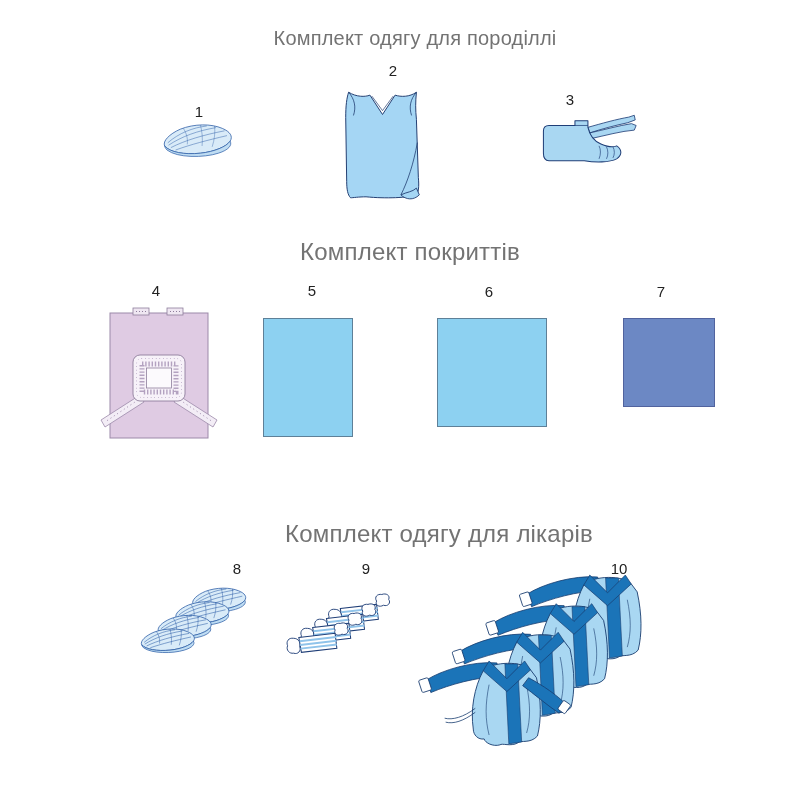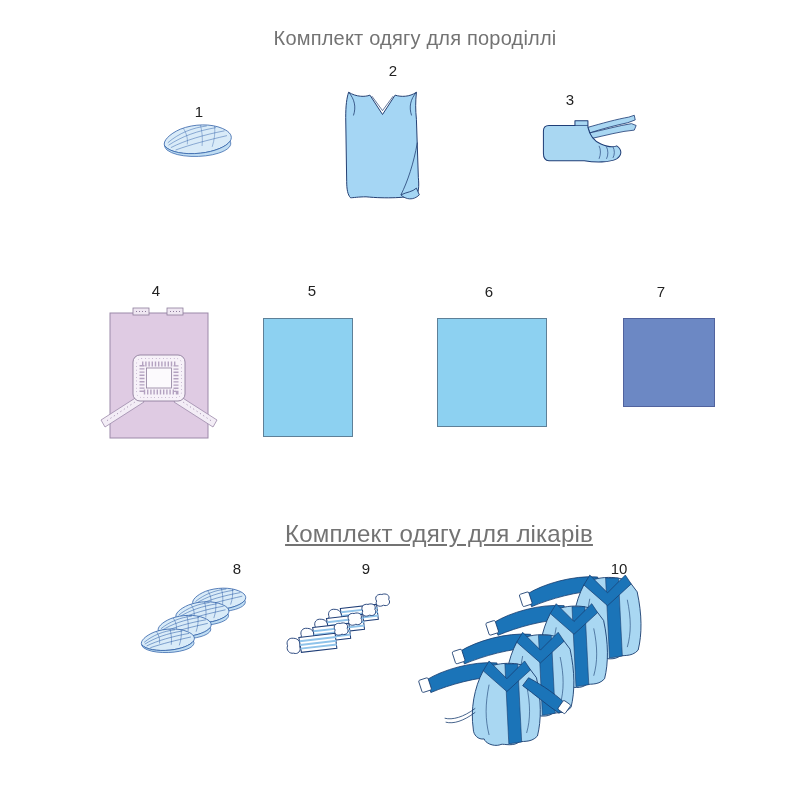--- a/index.html
+++ b/index.html
@@ -22,21 +22,22 @@
     color:#222;
   }
   svg{display:block;}
 </style>
 </head>
 <body>
 
 <div class="canvas">
 
   <div class="abs section-title title-sm" style="left:415px;top:27px;">Комплект одягу для породіллі</div>
-  <div class="abs section-title title-lg" style="left:439px;top:520px;text-decoration:underline;">Комплект одягу для лікарів</div>
+  <div class="abs section-title title-lg" style="left:410px;top:238px;">Комплект покриттів</div>
+  <div class="abs section-title title-lg" style="left:439px;top:520px;">Комплект одягу для лікарів</div>
 
   <div class="abs item-number" style="left:199px;top:103px;">1</div>
   <div class="abs item-number" style="left:393px;top:62px;">2</div>
   <div class="abs item-number" style="left:570px;top:91px;">3</div>
   <div class="abs item-number" style="left:156px;top:282px;">4</div>
   <div class="abs item-number" style="left:312px;top:282px;">5</div>
   <div class="abs item-number" style="left:489px;top:283px;">6</div>
   <div class="abs item-number" style="left:661px;top:283px;">7</div>
   <div class="abs item-number" style="left:237px;top:560px;">8</div>
   <div class="abs item-number" style="left:366px;top:560px;">9</div>

